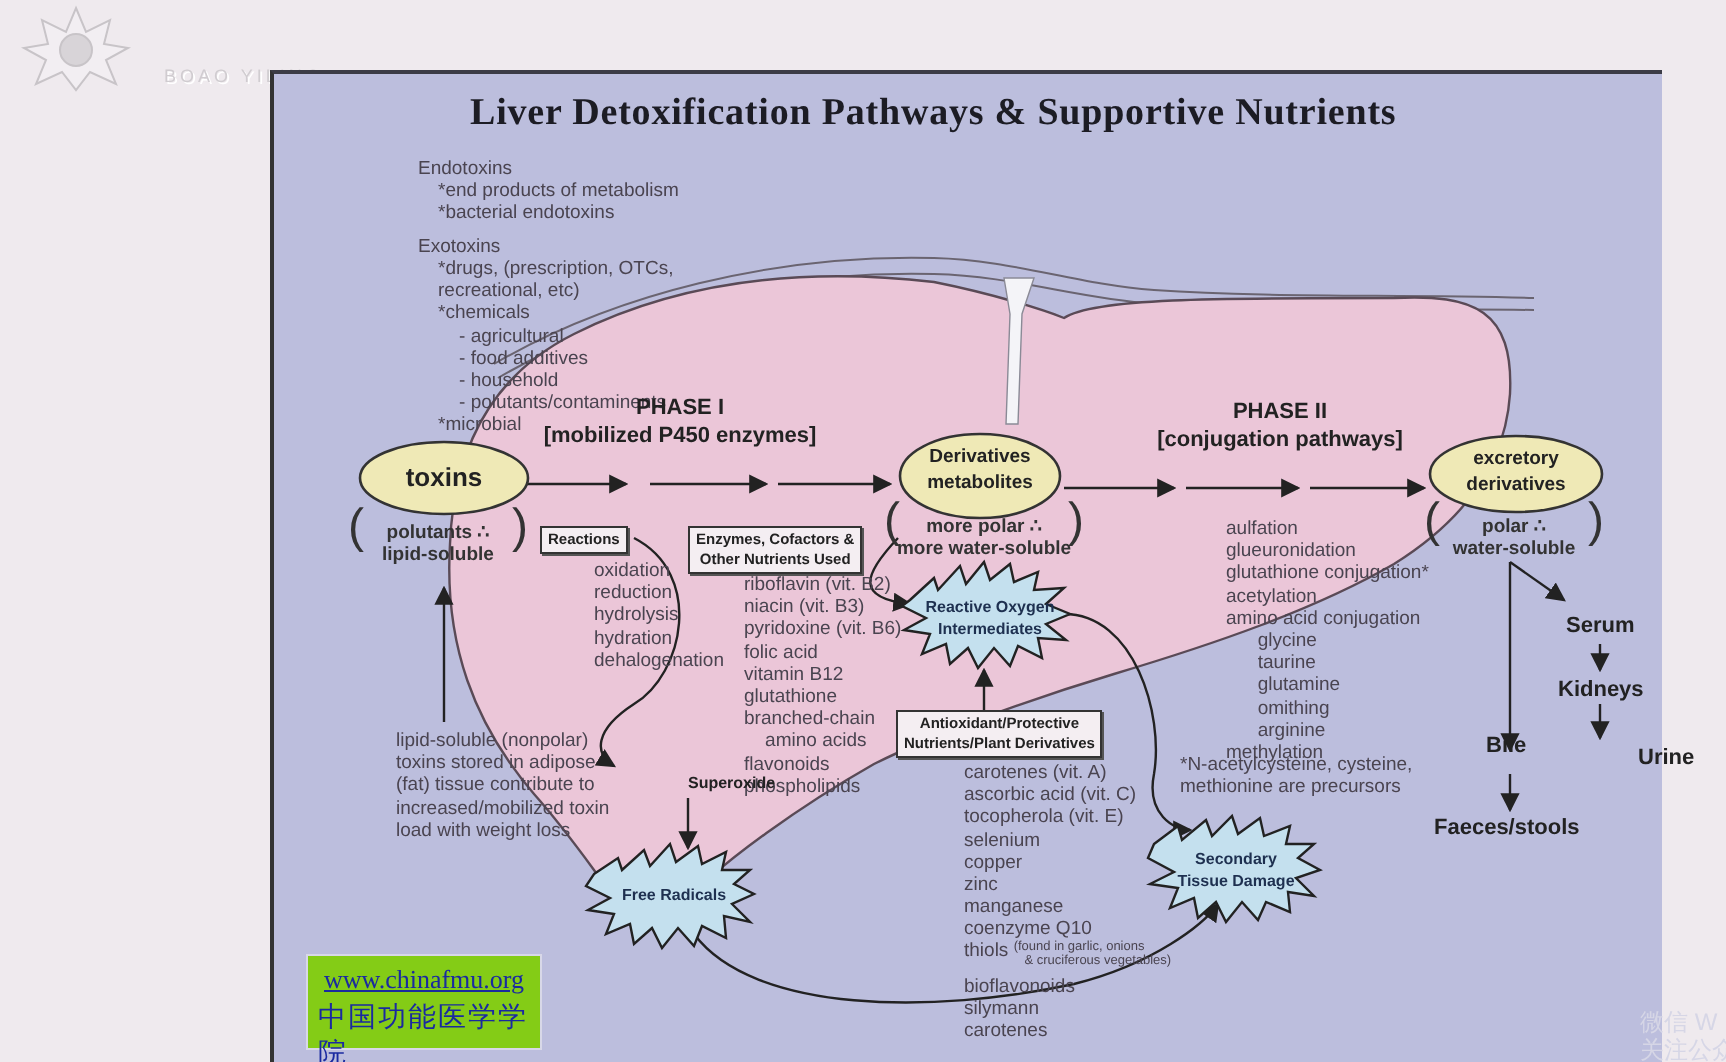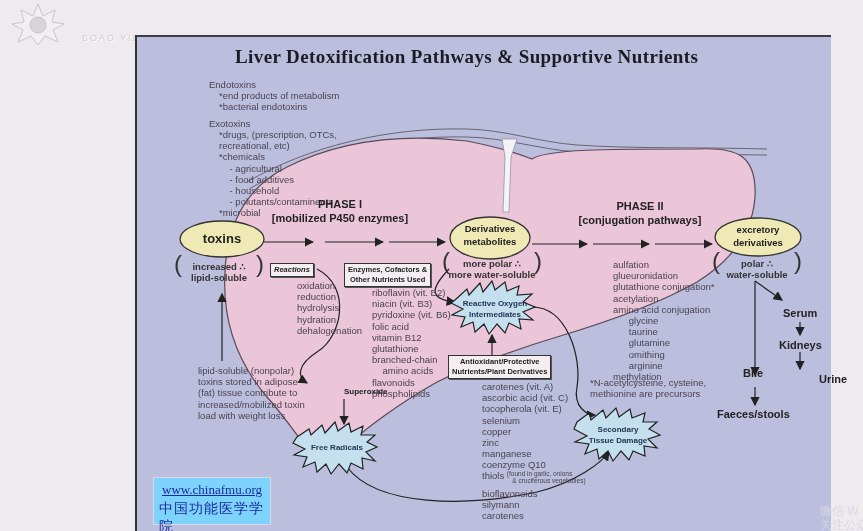--- a/index.html
+++ b/index.html
@@ -12,21 +12,21 @@
   .t { position:absolute; color:#4a4450; font-size:9.5px; line-height:11.2px; white-space:pre;margin-left:25px; }
   .title { position:absolute; left:98px; top:9px; font-family:"Liberation Serif", serif; font-size:19px; font-weight:bold; color:#1c1c24; letter-spacing:0.4px; }
   .bold { font-weight:bold; color:#222; }
   .phase { position:absolute; font-weight:bold; font-size:11px; color:#222; text-align:center; line-height:14px; white-space:pre; }
   .oval-label { position:absolute; font-weight:bold; color:#222; text-align:center; white-space:pre; }
   .paren { position:absolute; font-size:9.5px; font-weight:bold; color:#333; text-align:center; white-space:pre; line-height:11px; }
   .boxlabel { position:absolute; background:#f4eef2; border:1.5px solid #333; font-size:7.5px; font-weight:bold; color:#222; text-align:center; padding:1px 3px; white-space:pre; line-height:10px; box-shadow:1px 1px 0 #555; }
   .burst-label { position:absolute; font-size:8px; font-weight:bold; color:#1e3050; text-align:center; white-space:pre; line-height:11px; }
   .excr { position:absolute; font-weight:bold; color:#222; font-size:11px; }
   .sub { font-size:6.5px; }
-  .website { position:absolute; left:16px; top:440px; width:116px; height:46px; background:#7dd3fc; border:1px solid #d8d8e8; }
+  .website { position:absolute; left:16px; top:440px; width:116px; height:46px; background:#84cc16; border:1px solid #d8d8e8; }
   .website .url { position:absolute; left:8px; top:4px; font-family:"Liberation Serif", serif; font-size:13px; color:#1a2aa0; text-decoration:underline; }
   .website .cn { position:absolute; left:5px; top:22px; font-family:"DejaVu Serif", serif; font-size:14px; color:#1a2aa0; letter-spacing:1px; }
   .wm { position:absolute; left:683px; top:467px; font-size:12px; color:#d6d6e6; white-space:pre; line-height:14px; }
 </style>
 </head>
 <body>
 
 <div class="logo">
   <svg width="60" height="44" viewBox="0 0 60 44">
     <g fill="#f2eef2" stroke="#c8c4c8" stroke-width="1">
@@ -105,34 +105,34 @@
 
   <div class="phase" style="left:108px;top:160px;width:190px;"><span>PHASE I</span><br><span>[mobilized P450 enzymes]</span></div>
   <div class="phase" style="left:418px;top:162px;width:170px;"><span>PHASE II</span><br><span>[conjugation pathways]</span></div>
 
   <div class="oval-label" style="left:43px;top:194px;width:84px;font-size:13px;">toxins</div>
   <div class="oval-label" style="left:313px;top:185px;width:80px;font-size:9.5px;line-height:13px;">Derivatives
 metabolites</div>
   <div class="oval-label" style="left:578px;top:186px;width:86px;font-size:9.5px;line-height:13px;">excretory
 derivatives</div>
 
-  <div class="paren" style="left:37px;top:224px;width:90px;"><span style="position:absolute;left:0;top:-3px;font-size:24px;font-weight:normal;">(</span><span>increased ∴
+  <div class="paren" style="left:37px;top:224px;width:90px;"><span style="position:absolute;left:0;top:-3px;font-size:24px;font-weight:normal;">(</span><span>polutants ∴
 lipid-soluble</span><span style="position:absolute;right:0;top:-3px;font-size:24px;font-weight:normal;">)</span></div>
   <div class="paren" style="left:305px;top:221px;width:100px;"><span style="position:absolute;left:0;top:-3px;font-size:24px;font-weight:normal;">(</span><span>more polar ∴
 more water-soluble</span><span style="position:absolute;right:0;top:-3px;font-size:24px;font-weight:normal;">)</span></div>
   <div class="paren" style="left:575px;top:221px;width:90px;"><span style="position:absolute;left:0;top:-3px;font-size:24px;font-weight:normal;">(</span><span>polar ∴
 water-soluble</span><span style="position:absolute;right:0;top:-3px;font-size:24px;font-weight:normal;">)</span></div>
 
   <div class="t" style="left:36px;top:328px;">lipid-soluble (nonpolar)
 toxins stored in adipose
 (fat) tissue contribute to
 increased/mobilized toxin
 load with weight loss</div>
 
-  <div class="boxlabel" style="left:133px;top:226px;font-style:italic;">Reactions</div>
+  <div class="boxlabel" style="left:133px;top:226px;">Reactions</div>
   <div class="t" style="left:135px;top:243px;">oxidation
 reduction
 hydrolysis
 hydration
 dehalogenation</div>
 
   <div class="boxlabel" style="left:207px;top:226px;">Enzymes, Cofactors &amp;
 Other Nutrients Used</div>
   <div class="t" style="left:210px;top:250px;">riboflavin (vit. B2)
 niacin (vit. B3)

